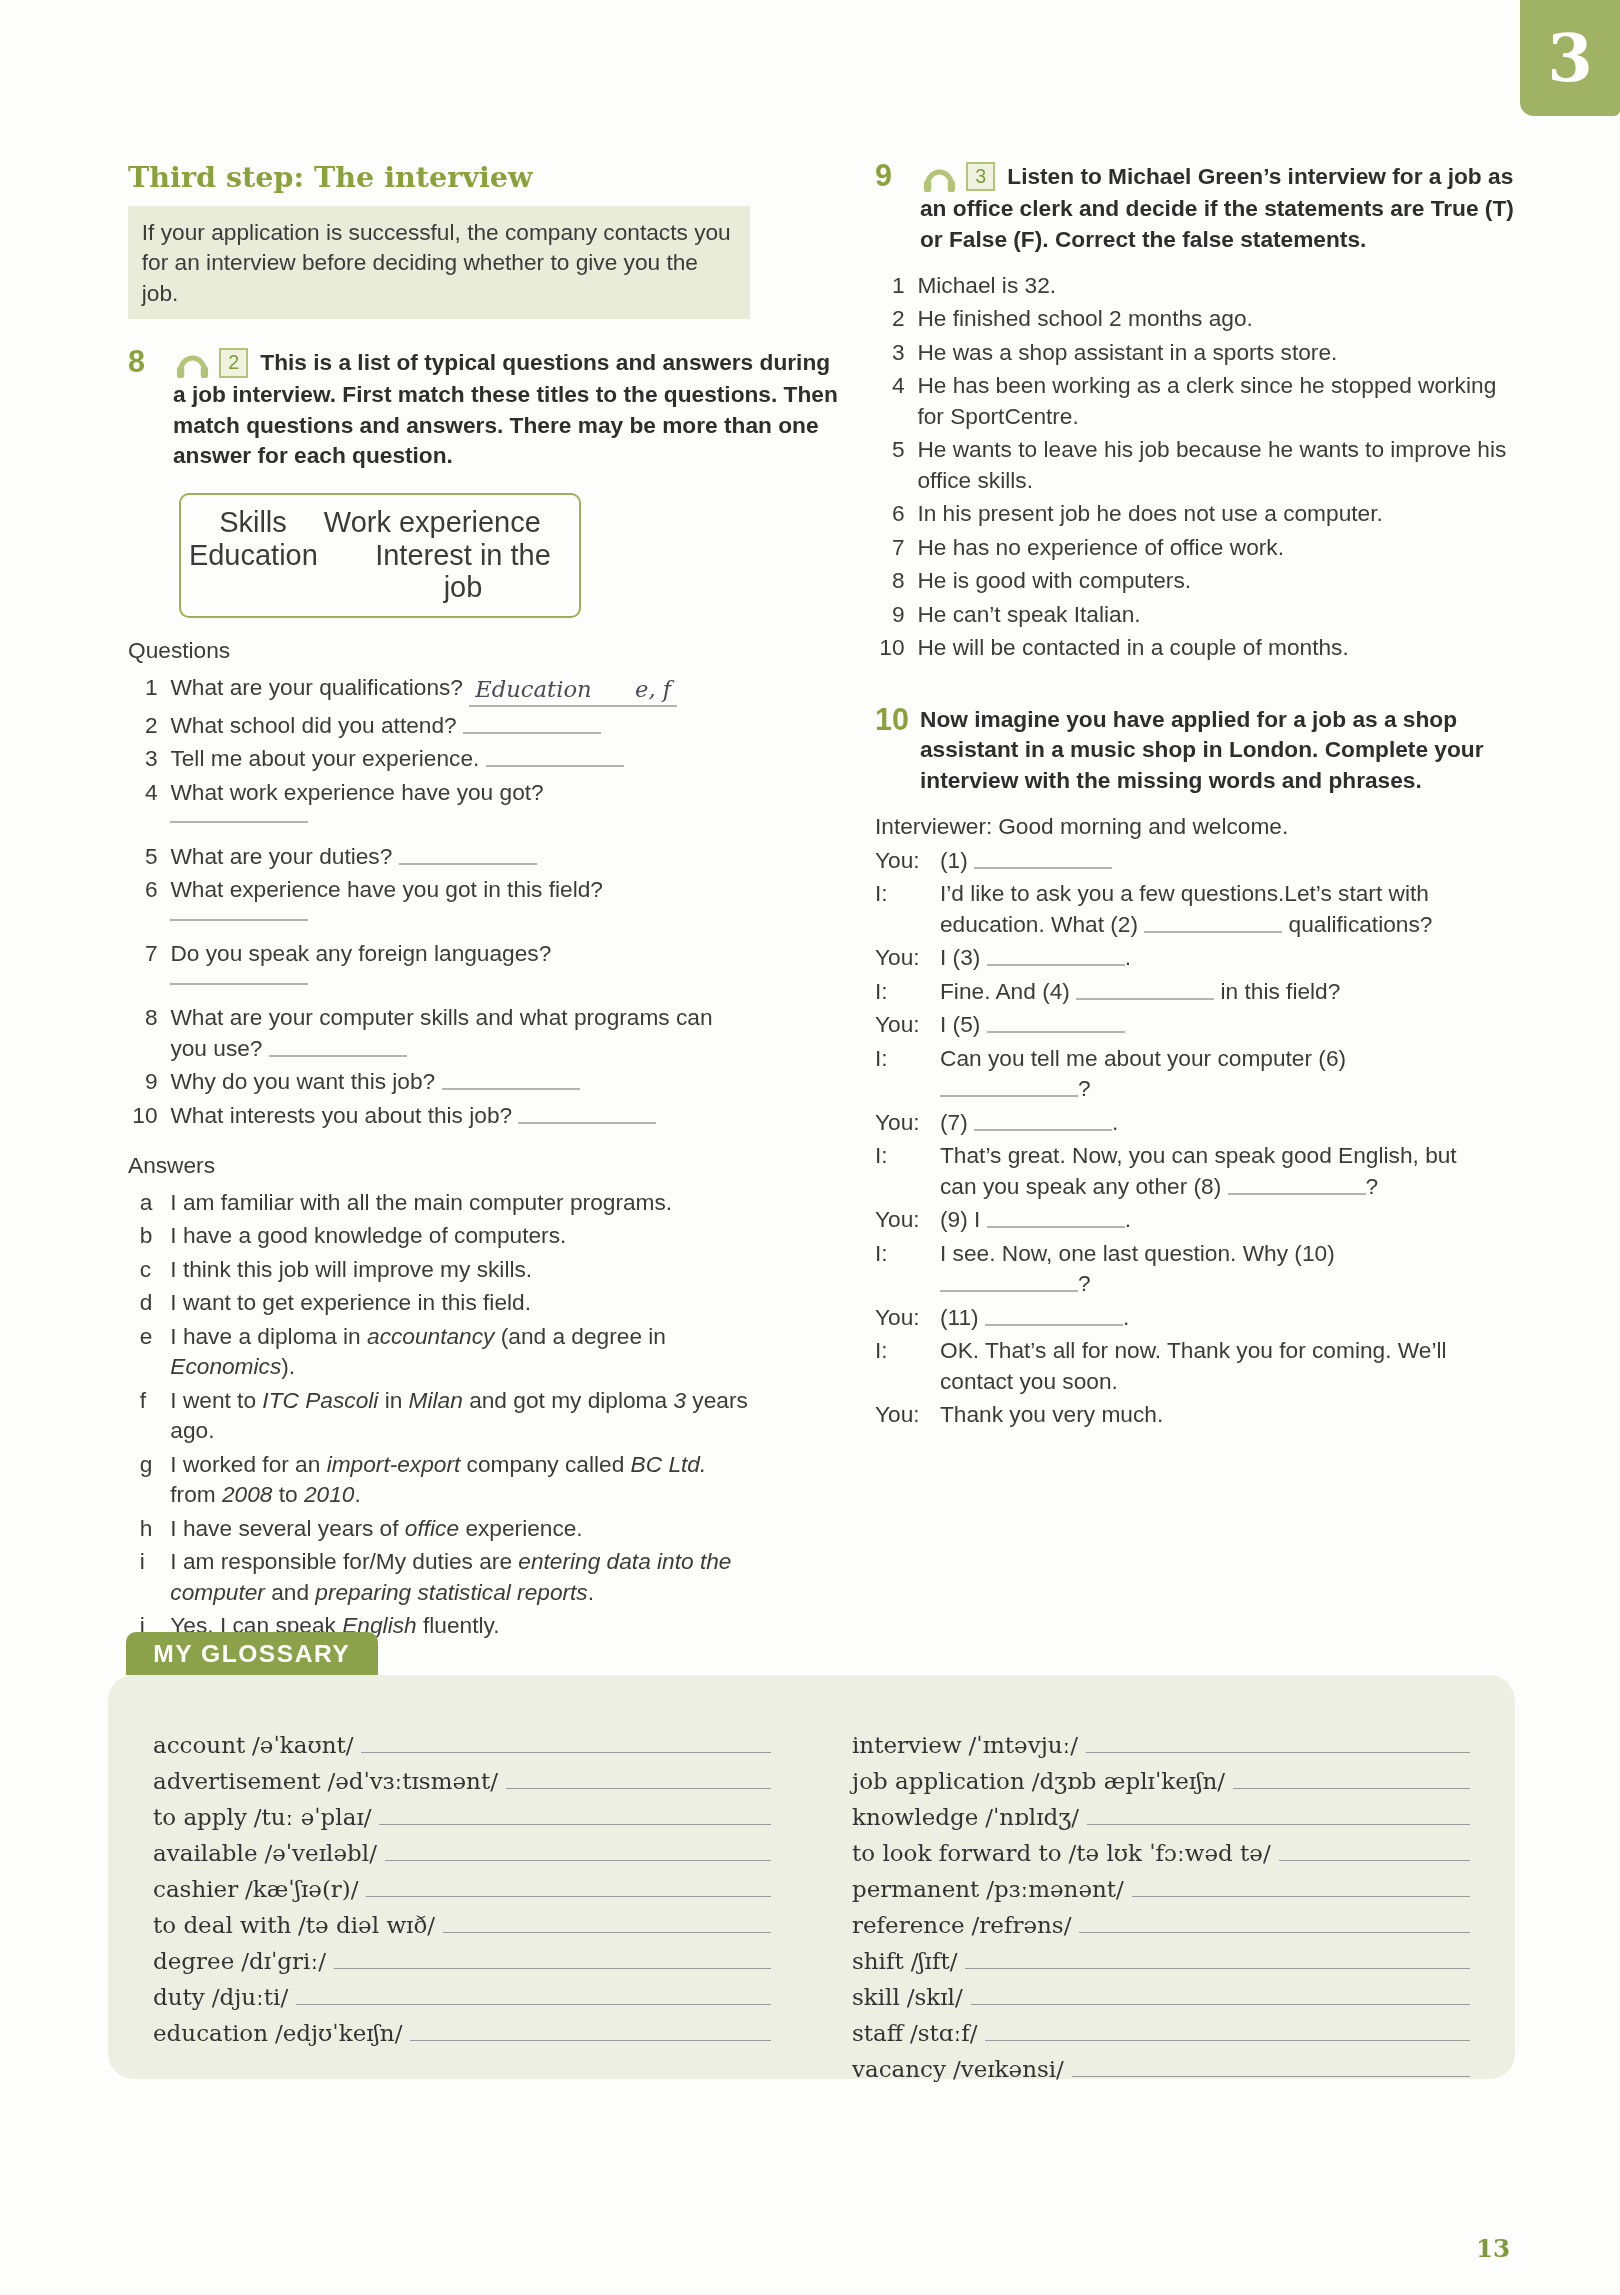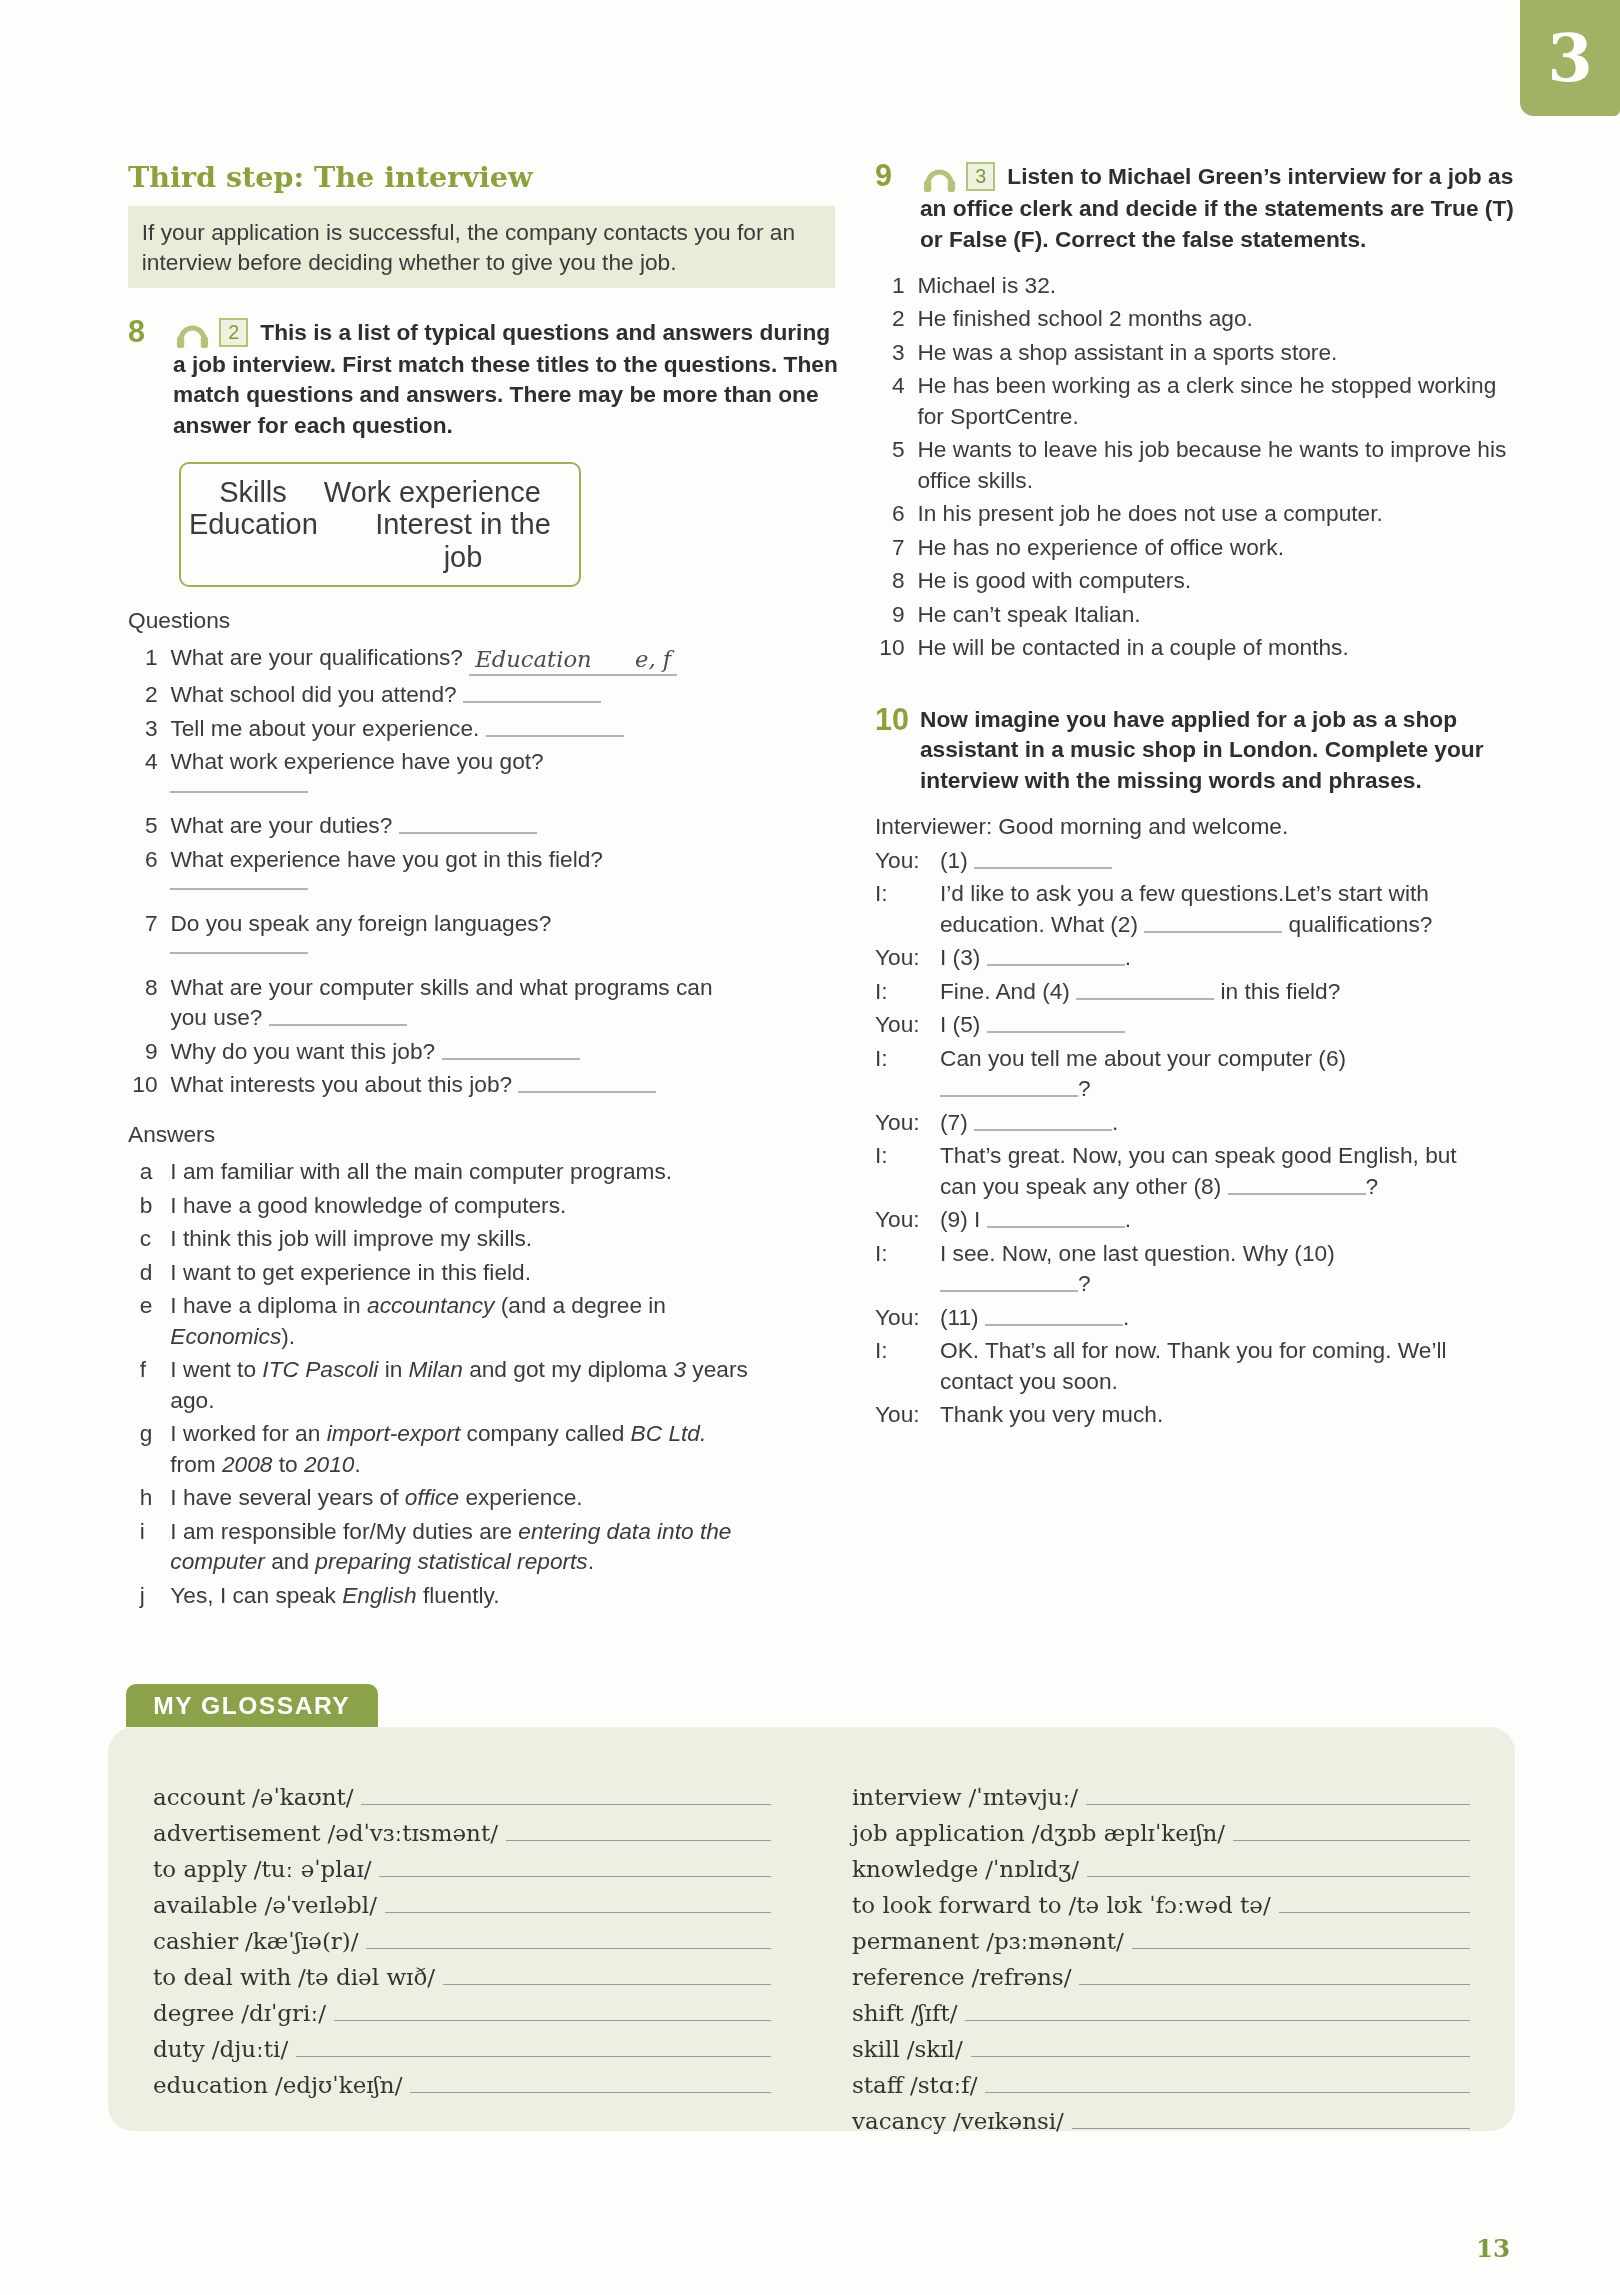--- a/index.html
+++ b/index.html
@@ -18,21 +18,21 @@
   }
 
   .col-left  { position:absolute; left:128px; top:160px; width:721px; }
   .col-right { position:absolute; left:875px; top:160px; width:640px; }
 
   .heading {
     font-family:"DejaVu Serif", serif;
     color:#8ba23c; font-weight:bold; font-size:28.6px; margin:0 0 11.8px 0;
   }
   .intro {
-    background:#e8ecd9; padding:10.8px 13.8px; font-size:22.7px; line-height:30.5px; width:707px;
+    background:#e8ecd9; padding:10.8px 13.8px; font-size:22.7px; line-height:30.5px; width:622px;
   }
 
   .ex-header { display:flex; margin-top:27.6px; }
   .ex-num {
     flex:none; width:45px; color:#8ba23c; font-weight:bold; font-size:30.5px; line-height:30.5px;
   }
   .ex-body { font-weight:bold; font-size:22.7px; line-height:30.5px; color:#2e2e2e; }
   .audio { display:inline-flex; align-items:center; gap:6.9px; margin-right:11.8px; vertical-align:-8.9px; }
   .track {
     display:inline-block; min-width:29.6px; text-align:center; padding:1px 6.9px;
@@ -71,21 +71,21 @@
   .stmt-list { margin-top:15.8px; width:638px; font-size:22.7px; line-height:30.5px; }
   .stmt-list .row { margin-bottom:3px; }
 
   .dialogue { margin-top:15.8px; width:603px; font-size:22.7px; line-height:30.5px; }
   .dlg { display:flex; margin-bottom:3px; }
   .dlg .who { flex:none; min-width:65px; padding-right:5.9px; }
   .dlg .dtxt { flex:1; }
 
   
   .glossary {
-    position:absolute; left:108px; top:1727px; width:1407px; height:404px;
+    position:absolute; left:108px; top:1675px; width:1407px; height:404px;
     background:#edefe3; border-radius:25.6px;
   }
   .glossary-tab {
     position:absolute; left:17.7px; top:-43px; height:43px; line-height:43px;
     background:#8ba24b; color:#fff; font-weight:bold; font-size:24.6px; letter-spacing:1.5px;
     padding:0 27.6px; border-radius:9.9px 9.9px 0 0;
   }
   .g-cols { display:flex; gap:81px; padding:47px 45px 0 45px; }
   .g-col { flex:1; }
   .g-row { display:flex; align-items:flex-end; height:36px; }

